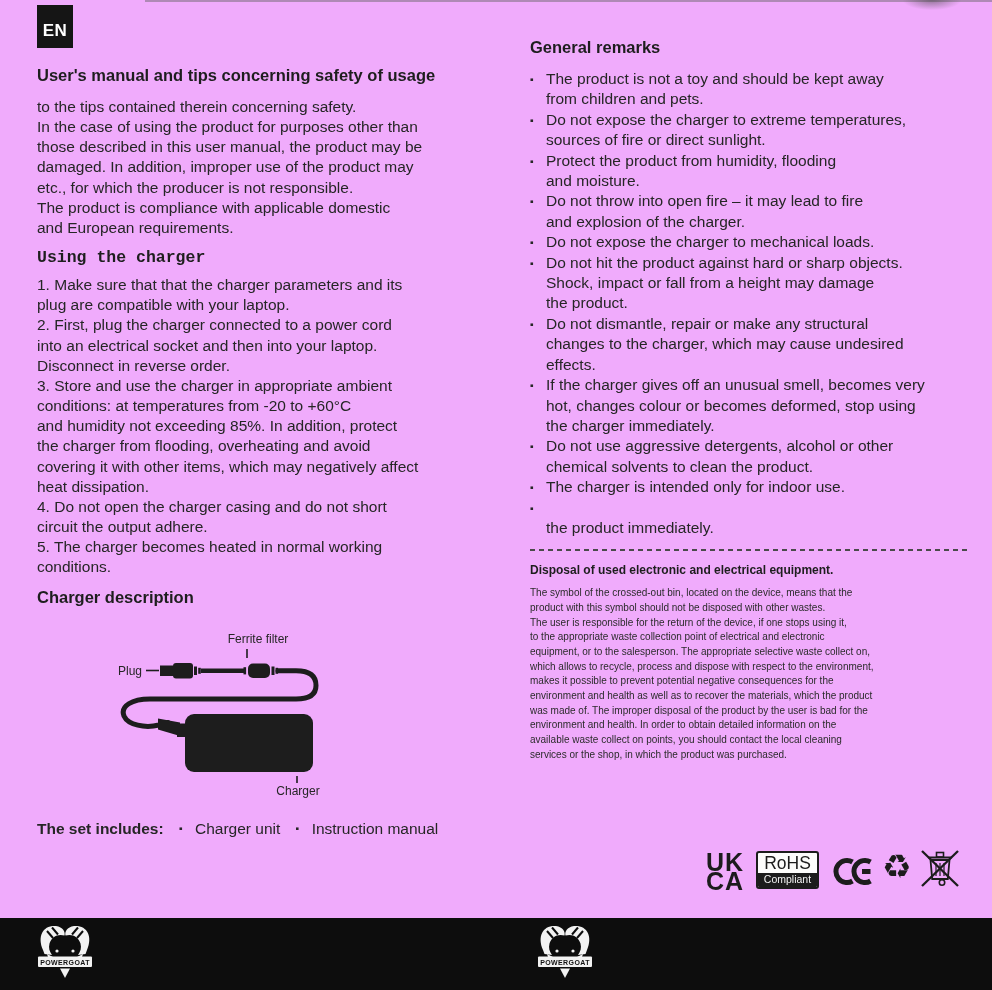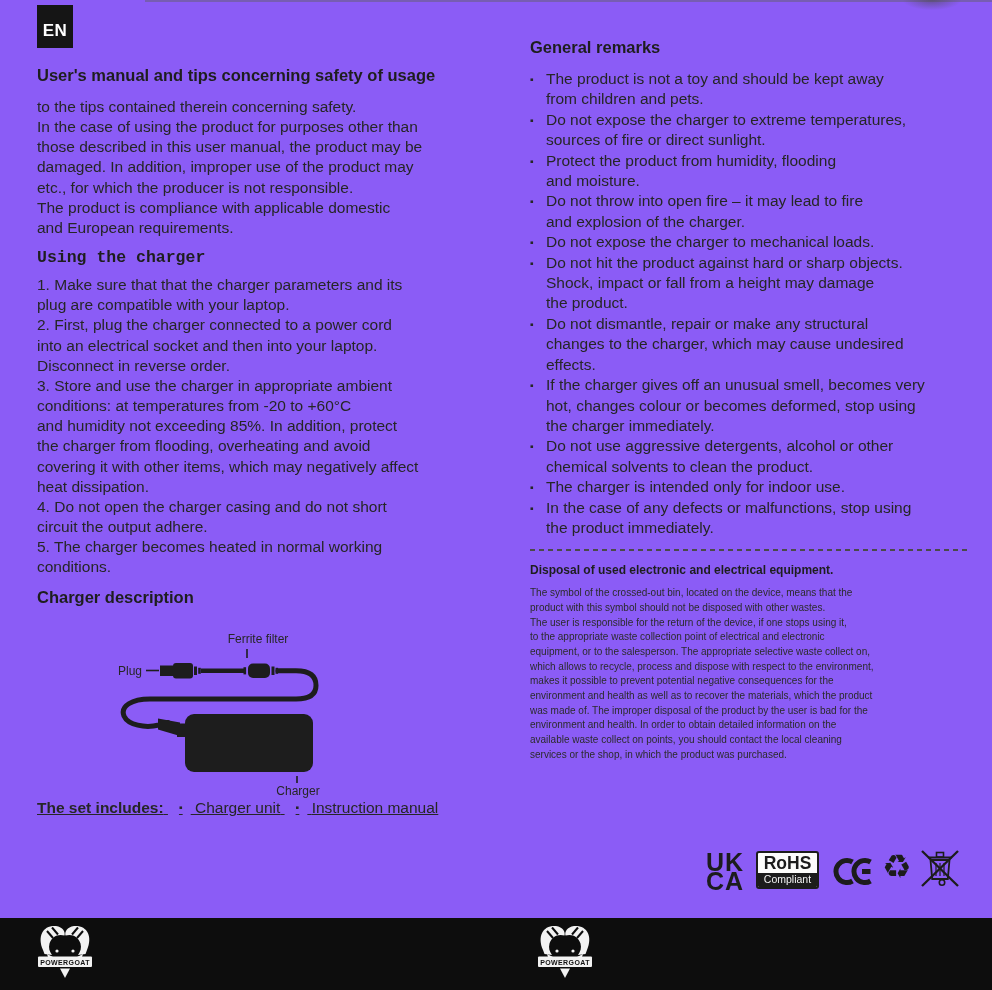--- a/index.html
+++ b/index.html
@@ -1,16 +1,16 @@
 <!DOCTYPE html>
 <html><head>
 <meta charset="utf-8">
 <style>
   html,body{margin:0;padding:0;background:#e8e8e8;}
-  .page{position:relative;width:992px;height:990px;background:#8b5cf6;
+  .page{position:relative;width:992px;height:990px;background:#f0abfc;
         font-family:"Liberation Sans",sans-serif;color:#262626;overflow:hidden;}
 
   
   .top-edge{position:absolute;top:0;left:145px;right:0;height:2px;background:rgba(95,95,95,.45);}
   .top-smudge{position:absolute;top:0;left:903px;width:58px;height:10px;
         background:radial-gradient(ellipse at 50% 0,rgba(70,70,70,.55),rgba(70,70,70,0) 72%);}
 
   .lang-badge{position:absolute;left:37px;top:5px;width:36px;height:43px;background:#151515;
         color:#fff;font-weight:700;font-size:17px;display:flex;align-items:center;
         justify-content:center;padding-top:9px;box-sizing:border-box;letter-spacing:.5px;}
@@ -29,30 +29,30 @@
   .b-mark{flex:0 0 16px;width:16px;font-size:10.5px;color:#262626;}
 
   .divider{margin-top:11px;height:2px;width:100%;
         background:repeating-linear-gradient(90deg,#4a4a4a 0 5px,transparent 5px 9px);}
   .h-disposal{font-size:12px;font-weight:700;line-height:13px;margin:13px 0 9px;color:#1e1e1e;white-space:nowrap;}
   .sline{font-size:10px;line-height:14.65px;white-space:nowrap;color:#2b2b2b;}
 
   
   .diagram{display:block;margin:17px 0 0 63px;}
 
-  .set-row{font-size:15.5px;white-space:nowrap;text-decoration:underline;}
+  .set-row{margin-top:21px;font-size:15.5px;white-space:nowrap;}
   .set-label{font-weight:700;}
   .set-mark{font-size:10.5px;margin:0 8px 0 11px;vertical-align:2px;}
 
   
   .ukca{position:absolute;left:706px;top:853px;font-weight:700;font-size:25px;line-height:18.5px;
         letter-spacing:1px;color:#1c1c1c;text-align:right;}
   .rohs{position:absolute;left:756px;top:851px;width:63px;border:2.5px solid #1c1c1c;border-radius:3px;
         box-sizing:border-box;text-align:center;background:#fcfcfb;overflow:hidden;}
-  .rohs-top{font-weight:700;font-size:17.5px;line-height:20px;color:#1c1c1c;}
+  .rohs-top{font-weight:400;font-size:17.5px;line-height:20px;color:#1c1c1c;}
   .rohs-bottom{background:#1c1c1c;color:#f3f3f3;font-size:10.5px;line-height:13.5px;}
   .ce-svg{position:absolute;left:833px;top:855px;}
   .recycle{position:absolute;left:882px;top:846px;font-size:33px;line-height:42px;color:#1c1c1c;
         font-family:"DejaVu Sans",sans-serif;}
   .weee-svg{position:absolute;left:920px;top:848px;}
 
   
   .footer{position:absolute;left:0;top:918px;width:992px;height:72px;background:#0d0d0d;}
   .goat{position:absolute;top:5px;width:58px;height:58px;}
   .goat-1{left:36px;} .goat-2{left:536px;}
@@ -220,21 +220,20 @@
         <div class="b-row">
           <span class="b-mark"></span>
           <span>chemical solvents to clean the product.</span>
         </div>
         <div class="b-row">
           <span class="b-mark">▪</span>
           <span>The charger is intended only for indoor use.</span>
         </div>
         <div class="b-row">
           <span class="b-mark">▪</span>
-          <span>In the case of any defects or malfunctions, stop using</span>
         </div>
         <div class="b-row">
           <span class="b-mark"></span>
           <span>the product immediately.</span>
         </div>
       </div>
 
     <div class="divider"></div>
 
     <div class="h-disposal">Disposal of used electronic and electrical equipment.</div>

